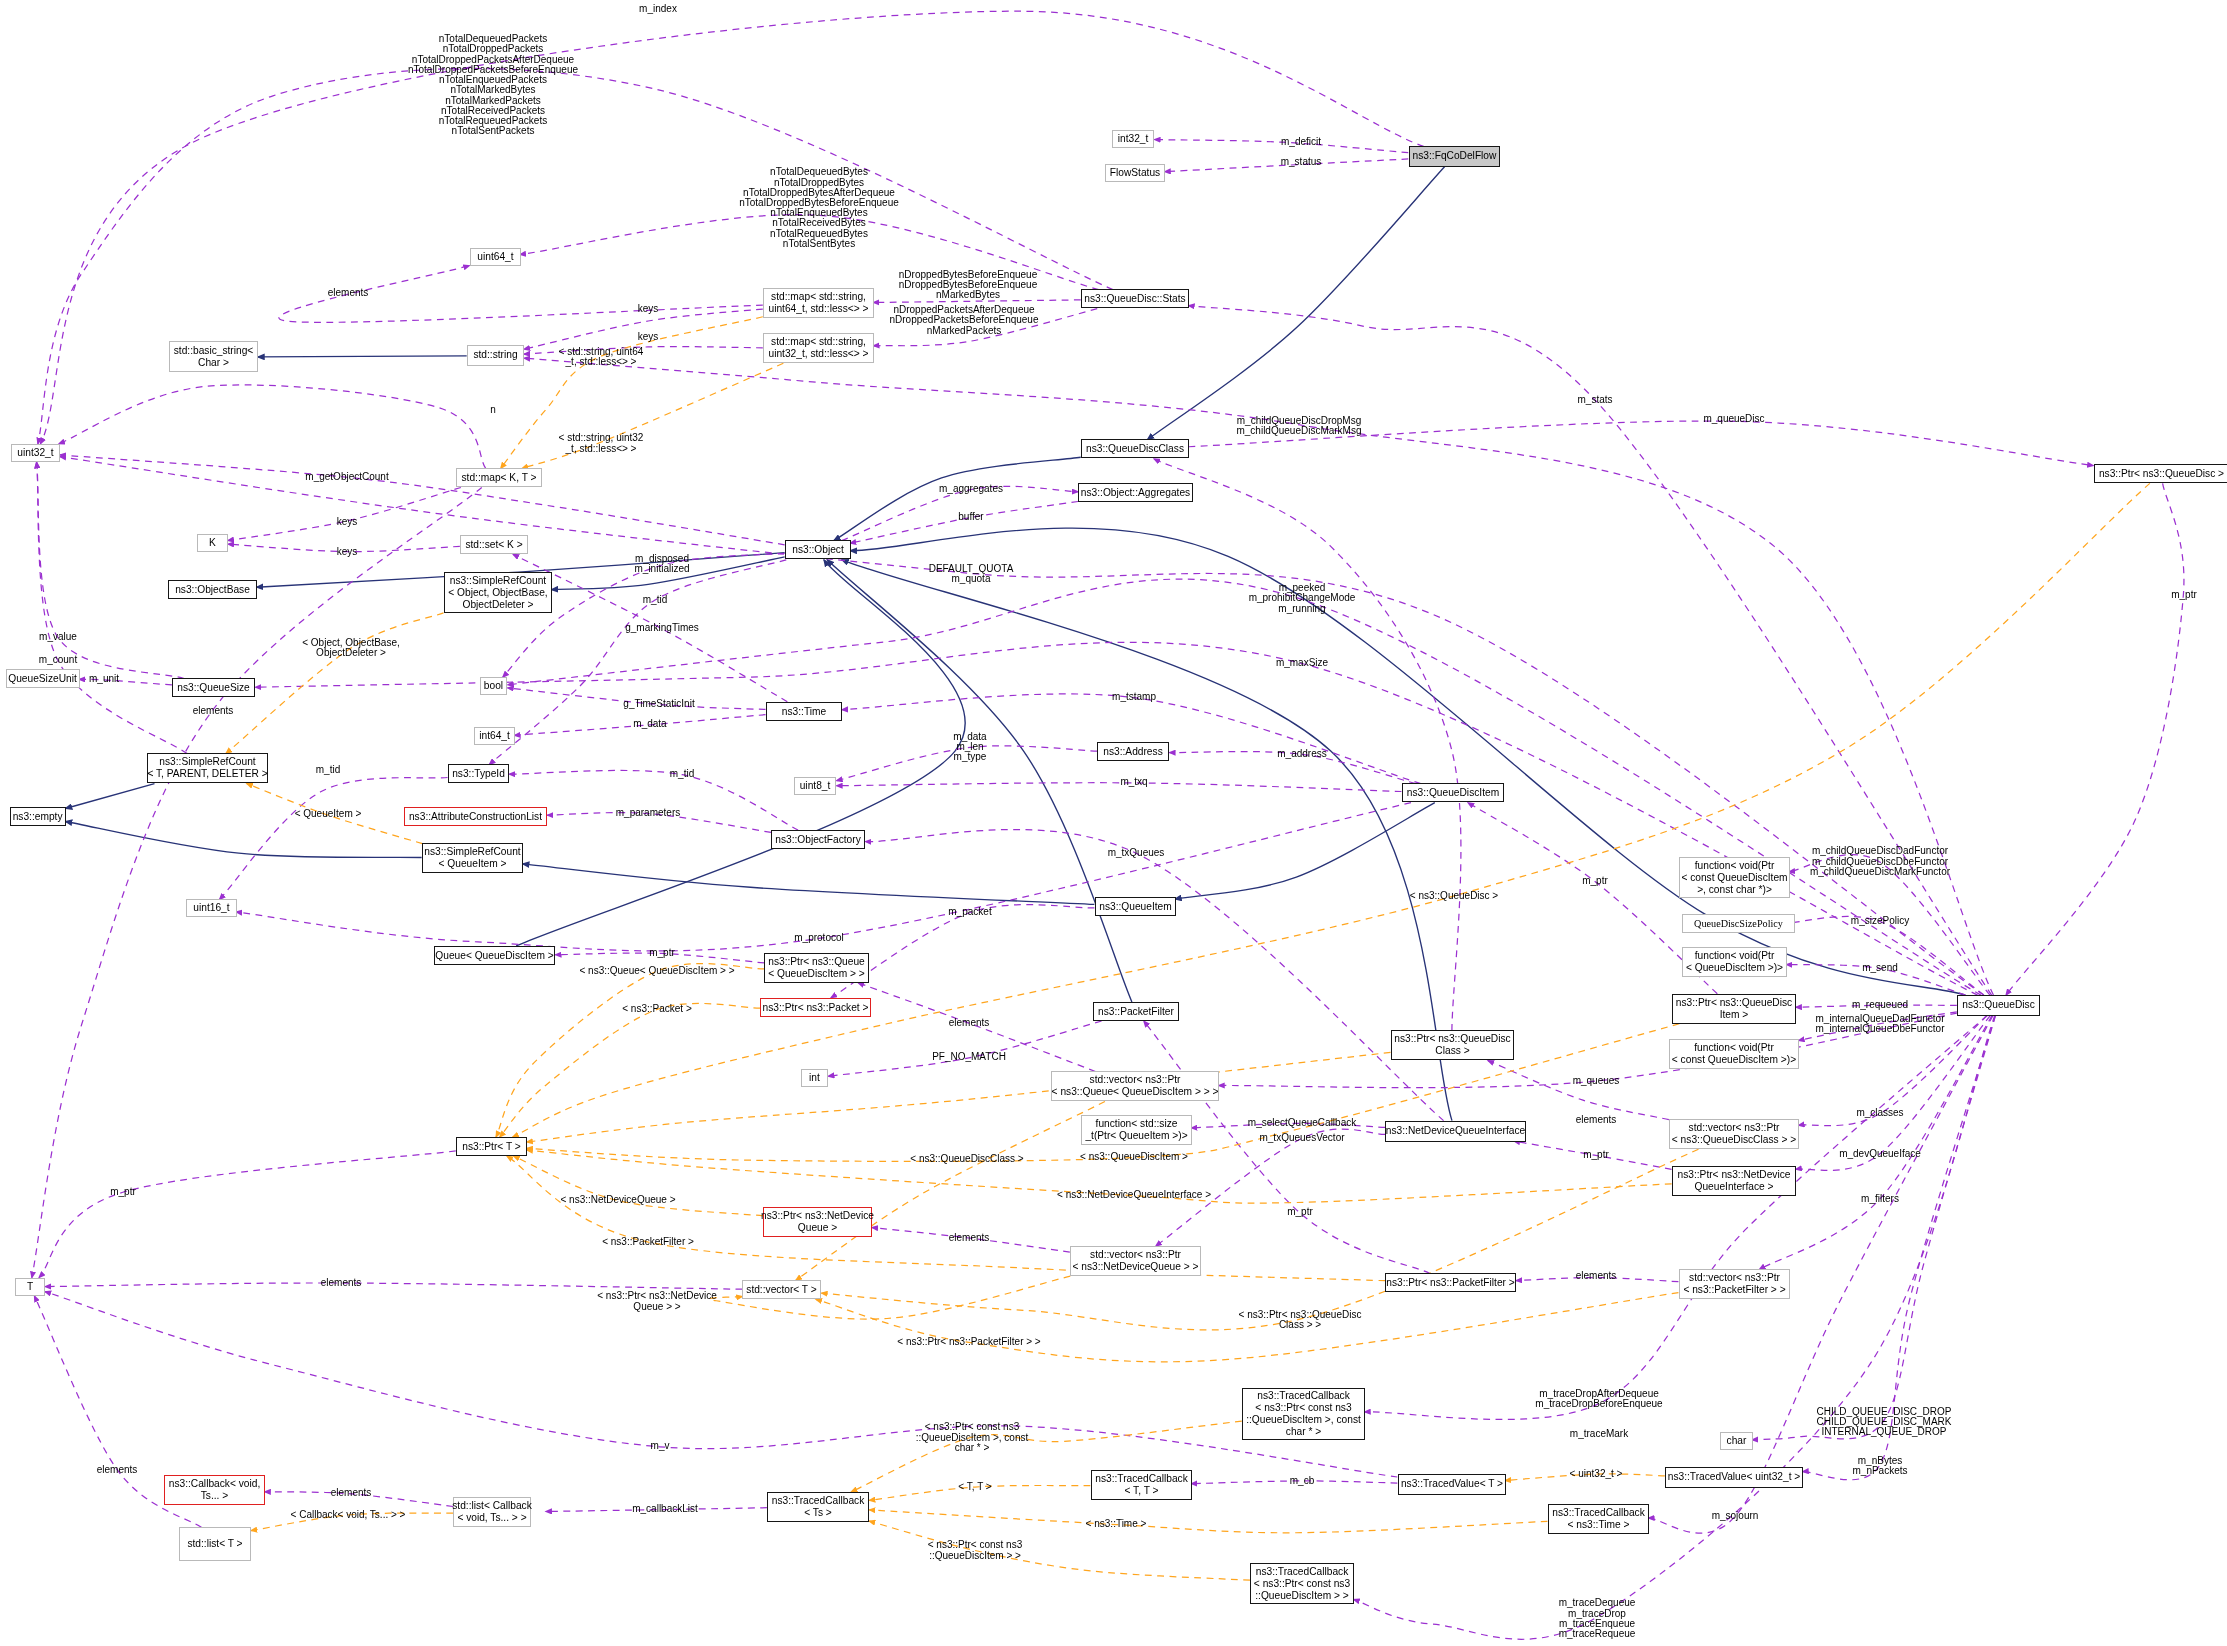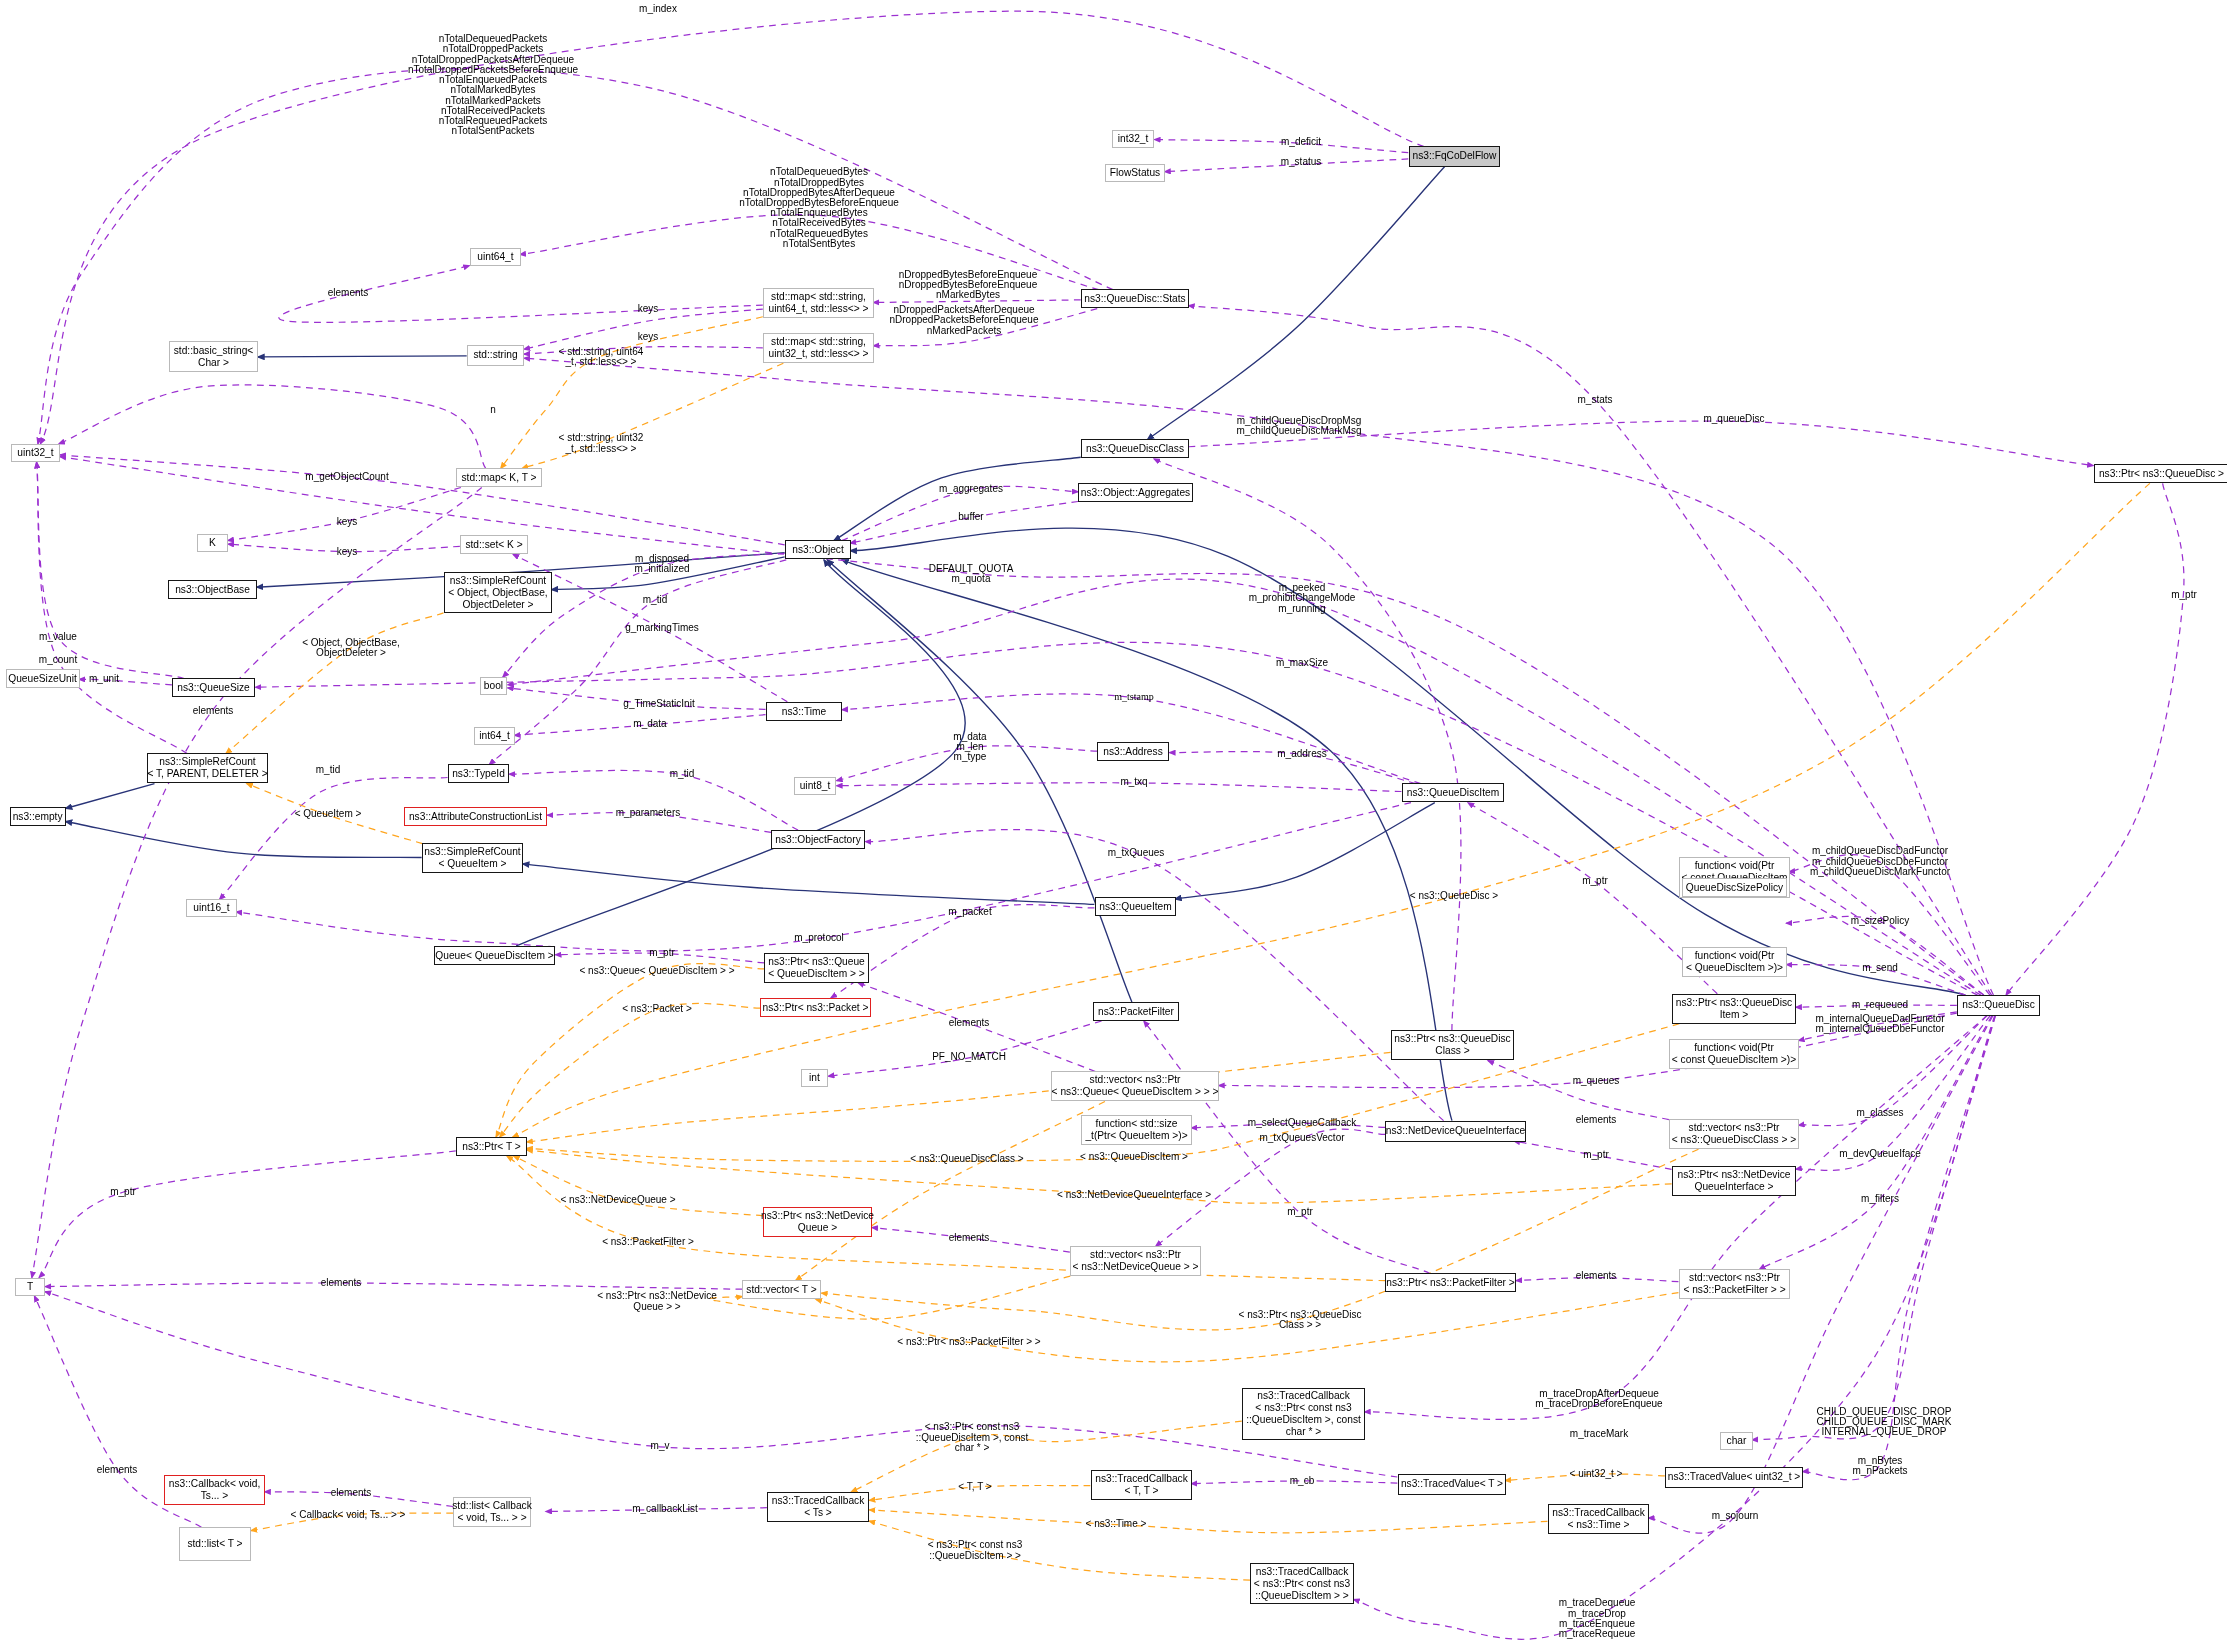--- a/index.html
+++ b/index.html
@@ -315,21 +315,21 @@
       <span>ns3::QueueDisc</span>
     </div>
     <div class="node bold" style="left: 2094px; top: 464px; width: 135px; height: 19px;">
       <span>ns3::Ptr&lt; ns3::QueueDisc &gt;</span>
     </div>
     <div class="node light" style="left: 1679px; top: 857px; width: 111px; height: 41px;">
       <span>function&lt; void(Ptr</span>
       <span>&lt; const QueueDiscItem</span>
       <span>&gt;, const char *)&gt;</span>
     </div>
-    <div class="node light" style="left: 1682px; top: 878px; width: 105px; height: 19px;">
+    <div class="node light" style="left: 1682px; top: 914px; width: 113px; height: 19px; font-family: Liberation Serif, serif;">
       <span>QueueDiscSizePolicy</span>
     </div>
     <div class="node light" style="left: 1682px; top: 947px; width: 105px; height: 30px;">
       <span>function&lt; void(Ptr</span>
       <span>&lt; QueueDiscItem &gt;)&gt;</span>
     </div>
     <div class="node bold" style="left: 1672px; top: 994px; width: 124px; height: 30px;">
       <span>ns3::Ptr&lt; ns3::QueueDisc</span>
       <span>Item &gt;</span>
     </div>
@@ -443,21 +443,21 @@
     <div class="lab" style="left: 1302px; top: 597px;">m_prohibitChangeMode</div>
     <div class="lab" style="left: 1302px; top: 608px;">m_running</div>
     <div class="lab" style="left: 2184px; top: 594px;">m_ptr</div>
     <div class="lab" style="left: 58px; top: 636px;">m_value</div>
     <div class="lab" style="left: 58px; top: 659px;">m_count</div>
     <div class="lab" style="left: 104px; top: 678px;">m_unit</div>
     <div class="lab" style="left: 213px; top: 710px;">elements</div>
     <div class="lab" style="left: 659px; top: 703px;">g_TimeStaticInit</div>
     <div class="lab" style="left: 650px; top: 723px;">m_data</div>
     <div class="lab" style="left: 1302px; top: 662px;">m_maxSize</div>
-    <div class="lab" style="left: 1134px; top: 696px; font-family: Liberation Serif, serif;">m_tstamp</div>
+    <div class="lab" style="left: 1134px; top: 696px;">m_tstamp</div>
     <div class="lab" style="left: 970px; top: 736px;">m_data</div>
     <div class="lab" style="left: 970px; top: 746px;">m_len</div>
     <div class="lab" style="left: 970px; top: 756px;">m_type</div>
     <div class="lab" style="left: 1302px; top: 753px;">m_address</div>
     <div class="lab" style="left: 1134px; top: 781px;">m_txq</div>
     <div class="lab" style="left: 682px; top: 773px;">m_tid</div>
     <div class="lab" style="left: 328px; top: 769px;">m_tid</div>
     <div class="lab" style="left: 648px; top: 812px;">m_parameters</div>
     <div class="lab" style="left: 328px; top: 813px;">&lt; QueueItem &gt;</div>
     <div class="lab" style="left: 1136px; top: 852px;">m_txQueues</div>

